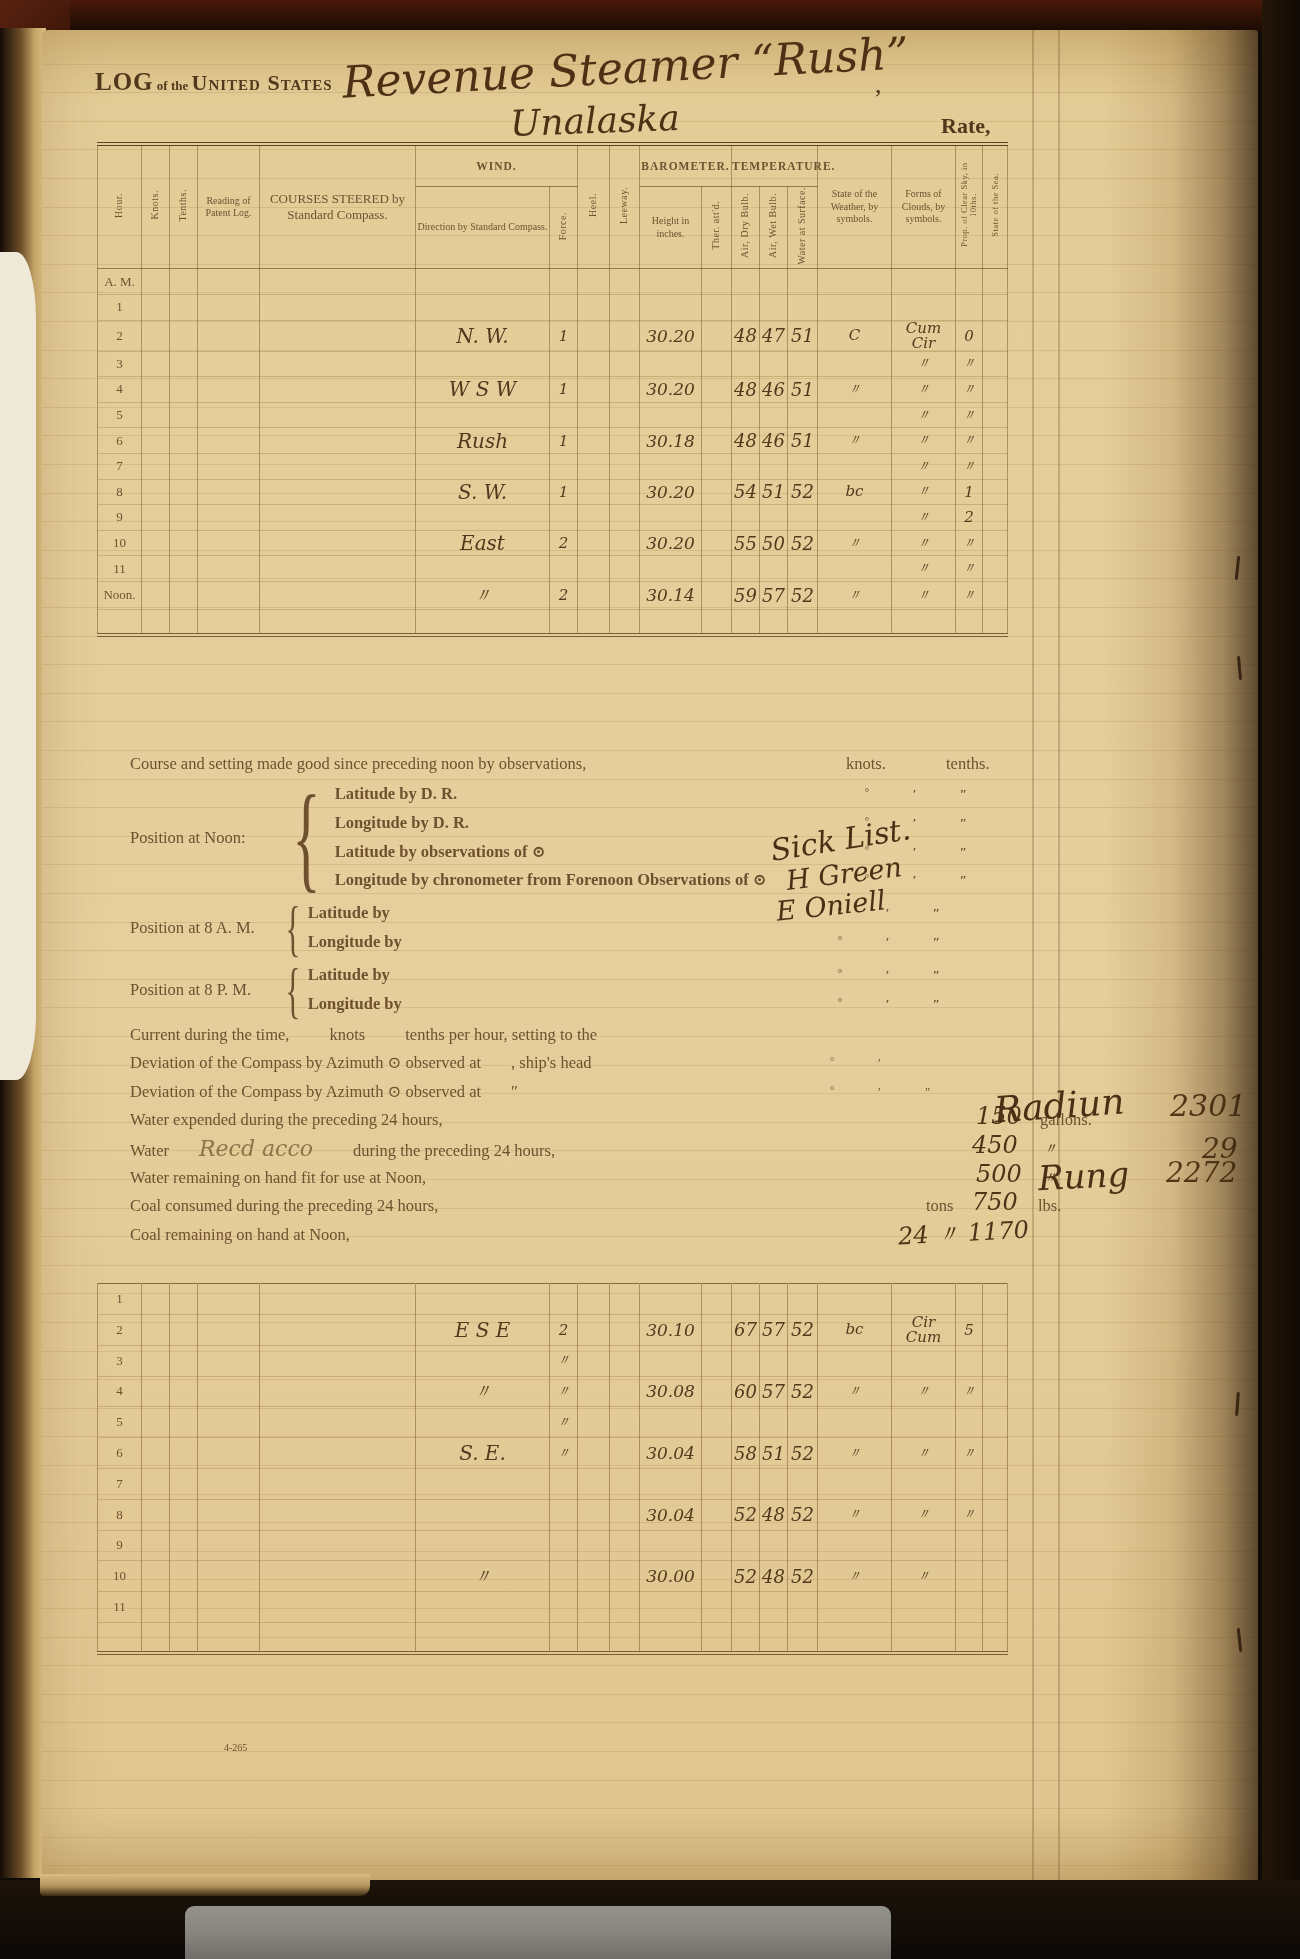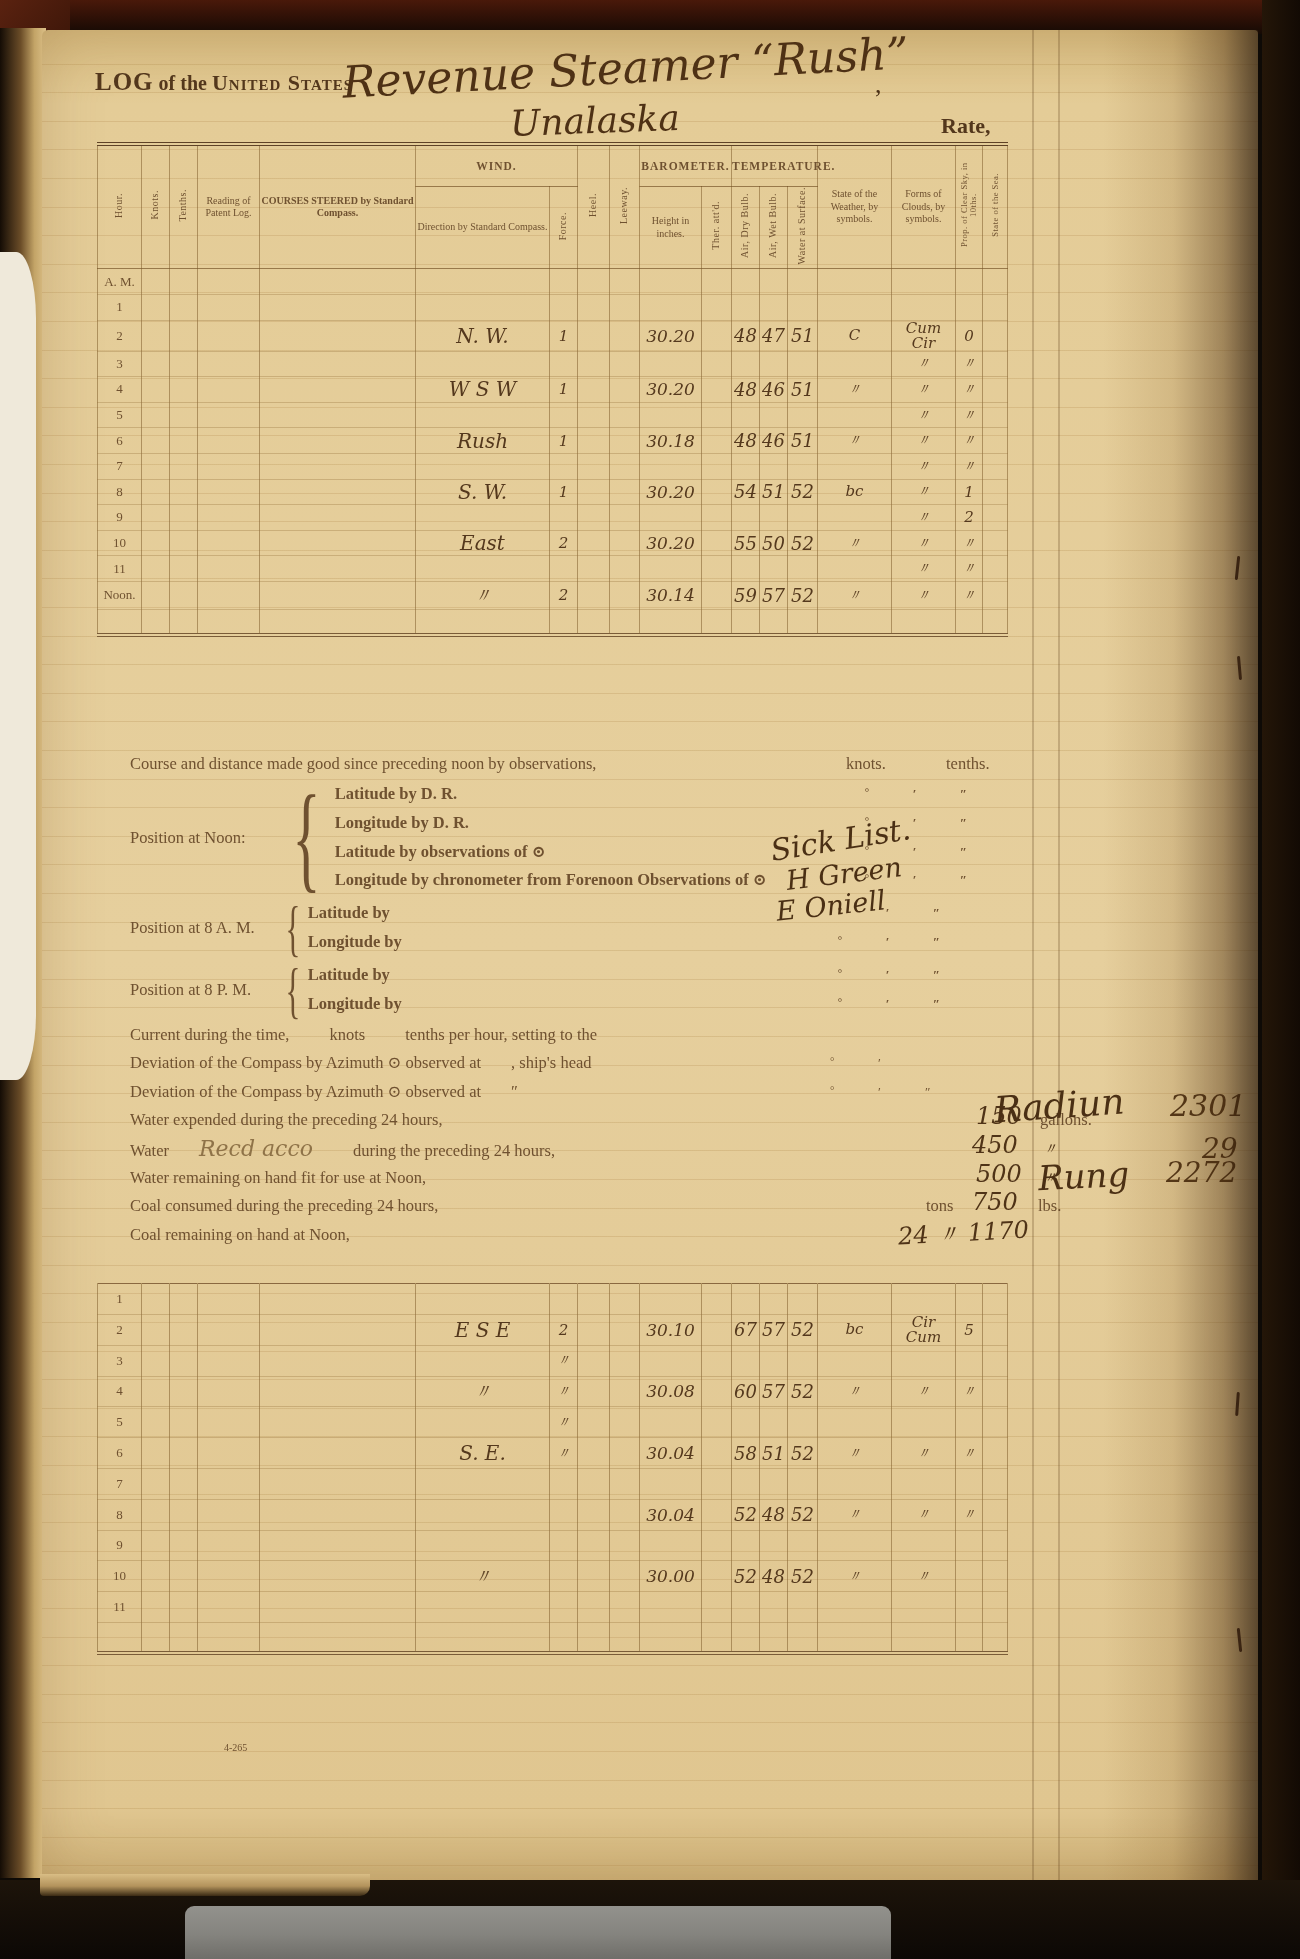--- a/index.html
+++ b/index.html
@@ -39,21 +39,21 @@
     background:repeating-linear-gradient(180deg,rgba(0,0,0,0) 0px,rgba(0,0,0,0) 27.6px,rgba(167,124,62,.22) 27.6px,rgba(167,124,62,.22) 28.6px);
     background-position:0 6px;}
   .gutter{position:absolute;right:0;top:0;width:155px;height:100%;pointer-events:none;
     background:linear-gradient(90deg,rgba(0,0,0,0) 0%,rgba(130,90,35,.18) 45%,rgba(80,50,18,.45) 78%,rgba(40,24,10,.7) 100%);}
   .crease{position:absolute;top:0;height:100%;width:2px;background:rgba(90,60,25,.25);}
 
   .printed{color:#6f5130;}
   
   .hdr-printed{position:absolute;left:53px;top:38px;color:#53371c;white-space:nowrap;}
   .hdr-printed .big{font-size:25px;font-weight:bold;letter-spacing:1px;}
-  .hdr-printed .mid{font-size:20px;font-weight:bold;}
+  .hdr-printed .mid{font-size:13px;font-weight:bold;}
   .hdr-printed .caps{font-size:22px;font-weight:bold;font-variant:small-caps;letter-spacing:1px;}
   .rate{position:absolute;left:899px;top:40px;font-size:22px;font-weight:bold;color:#53371c;margin-top:43px;}
   .hdr-comma{position:absolute;left:833px;top:40px;font-size:26px;color:#4a3016;}
   .hw{font-family:"DejaVu Serif",serif;font-style:italic;color:#5a3b1e;}
   .hdr-script{position:absolute;left:300px;top:12px;font-size:44px;transform:rotate(-3deg);white-space:nowrap;color:#4e3115;}
   .hdr-script2{position:absolute;left:468px;top:70px;font-size:36px;transform:rotate(-2deg);color:#4e3115;}
 
   
   .logtable{position:absolute;left:55px;border-collapse:collapse;table-layout:fixed;width:910px;}
   .logtable.am{top:112px;border-top:4px double #5f4226;border-bottom:4px double #7a5c38;}
@@ -141,21 +141,21 @@
           <col style="width:64px">
         <col style="width:27px">
           <col style="width:25px">
       </colgroup>
       <thead>
         <tr>
           <th rowspan="2" class="vcell"><span class="vtext">Hour.</span></th>
           <th rowspan="2" class="vcell"><span class="vtext">Knots.</span></th>
           <th rowspan="2" class="vcell"><span class="vtext">Tenths.</span></th>
           <th rowspan="2" class="hcell">Reading of Patent Log.</th>
-          <th rowspan="2" class="hcell" style="font-size:10px;font-weight:bold;">COURSES STEERED by Standard Compass.</th>
+          <th rowspan="2" class="hcell" style="font-size:13px;font-weight:normal;">COURSES STEERED by Standard Compass.</th>
           <th colspan="2" class="groupcell">WIND.</th>
           <th rowspan="2" class="vcell"><span class="vtext">Heel.</span></th>
           <th rowspan="2" class="vcell"><span class="vtext">Leeway.</span></th>
           <th colspan="2" class="groupcell">BAROMETER.</th>
           <th colspan="3" class="groupcell">TEMPERATURE.</th>
           <th rowspan="2" class="hcell">State of the Weather, by symbols.</th>
           <th rowspan="2" class="hcell">Forms of Clouds, by symbols.</th>
           <th rowspan="2" class="vcell"><span class="vtext tiny">Prop. of Clear Sky, in 10ths.</span></th>
           <th rowspan="2" class="vcell"><span class="vtext tiny">State of the Sea.</span></th>
         </tr>
@@ -448,21 +448,21 @@
             <td class="cell-weather"></td>
             <td class="cell-clouds"></td>
             <td class="cell-sky"></td>
             <td class="cell-sea"></td>
           </tr>
         </tbody>
     </table>
 
     <div class="noon-section">
       <div class="ns-line">
-        <span>Course and distance made good since preceding noon by observations,</span>
+        <span>Course and setting made good since preceding noon by observations,</span>
         <span class="pos-abs" style="left:716px">knots.</span>
         <span class="pos-abs" style="left:816px">tenths.</span>
       </div>
 
       <div class="pos-group">
         <div class="pos-label">Position at Noon:</div>
         <div class="brace b4">{</div>
         <div class="pos-lines">
           <div class="pos-line"><span>Latitude by D. R.</span><span class="m deg m1">°</span><span class="m m2">′</span><span class="m m3">″</span></div>
           <div class="pos-line"><span>Longitude by D. R.</span><span class="m deg m1">°</span><span class="m m2">′</span><span class="m m3">″</span></div>

